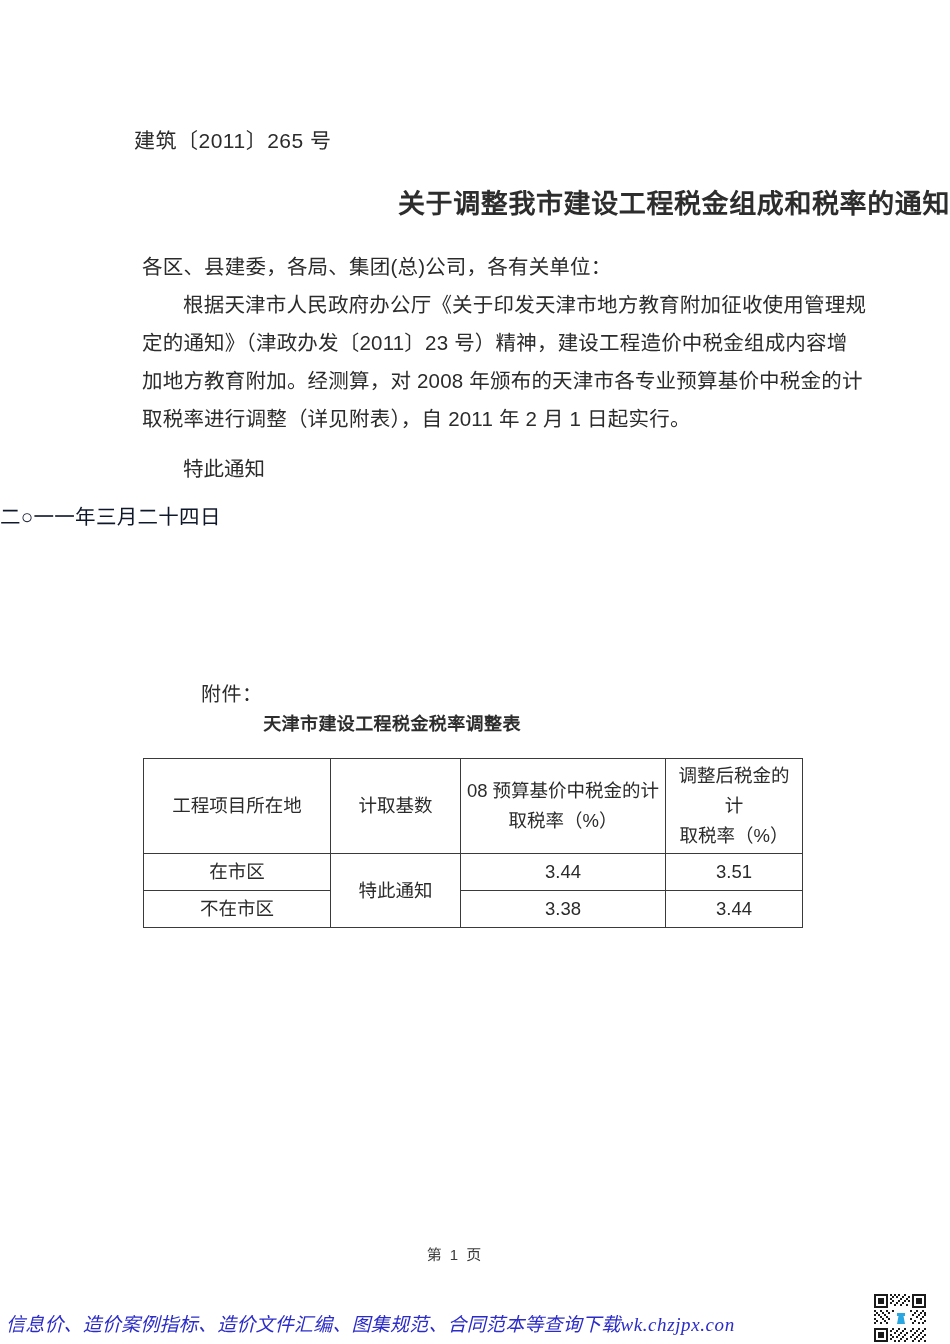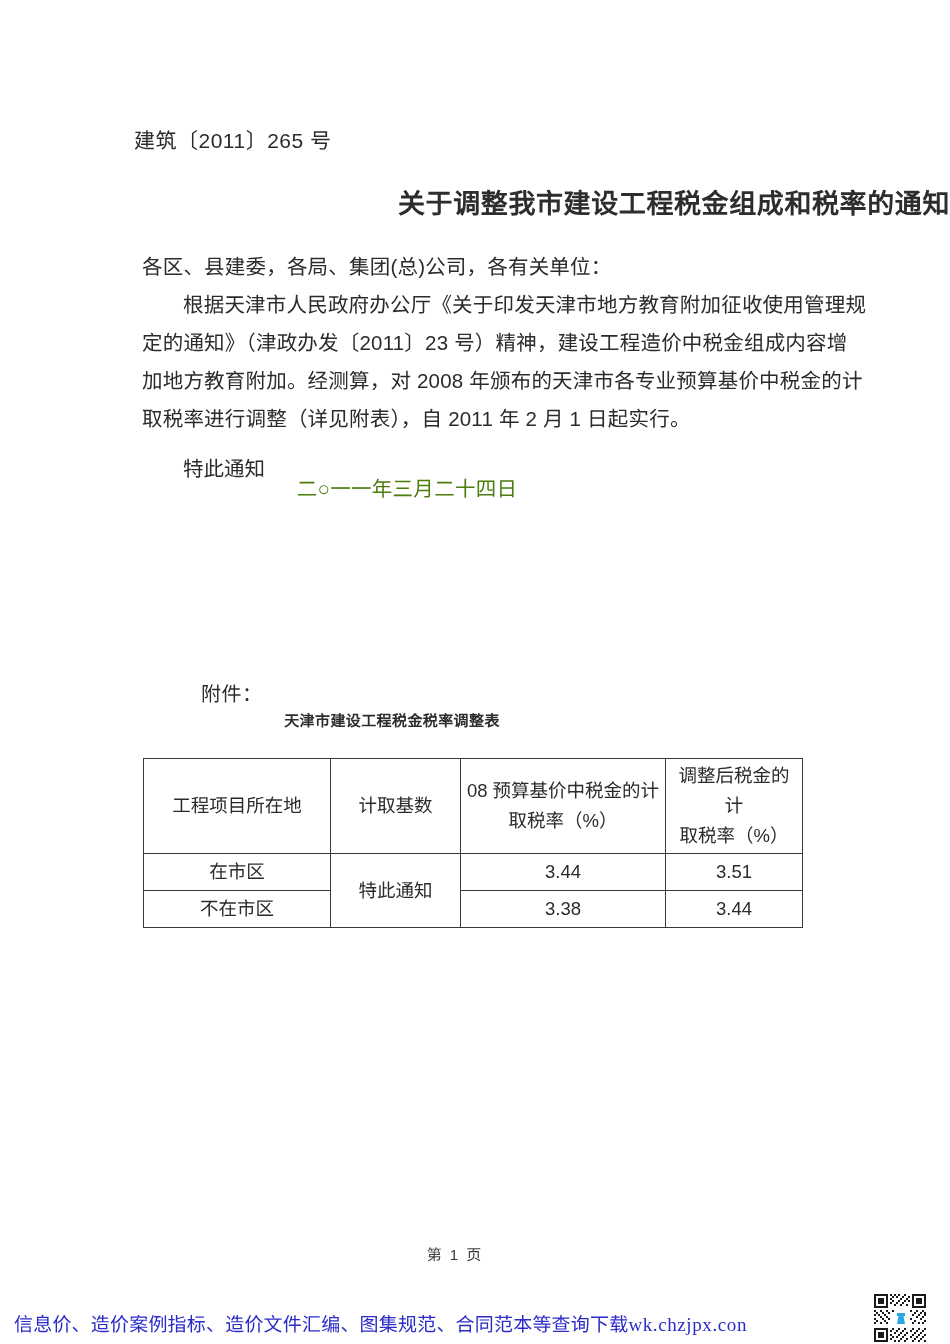--- a/index.html
+++ b/index.html
@@ -75,47 +75,47 @@
     color: #2b2b2b;
     text-indent: 41px;
     width: 300px;
     white-space: nowrap;
     margin-top: 22px;
   }
 
   .doc-date {
     position: absolute;
     left: 0;
-    top: 472px;
+    top: 500px;
     width: 814px;
-    text-align: center;
+    text-align: left;
     font-size: 20.5px;
     line-height: 34px;
-    color: #4d7c0f;
+    color: #0f172a;
     letter-spacing: 0.3px;
   }
 
   
   .attachment-label {
     position: absolute;
     left: 201px;
     top: 678px;
     font-size: 20px;
     font-weight: normal;
     color: #2d2d2d;
     letter-spacing: 0.5px;
     white-space: nowrap;
   }
   .table-title {
     position: absolute;
     left: 0;
     top: 709px;
     width: 784px;
     text-align: center;
-    font-size: 15px;
+    font-size: 18px;
     font-weight: bold;
     color: #2d2d2d;
     letter-spacing: 0.4px;
     white-space: nowrap;
   }
 
   
   .tax-table {
     position: absolute;
     left: 143px;
@@ -150,24 +150,25 @@
     width: 910px;
     text-align: center;
     font-size: 15px;
     color: #3a3a3a;
     letter-spacing: 2px;
   }
 
   
   .promo-bar {
     position: absolute;
-    left: 12px;
+    left: 4px;
     top: 1312px;
     width: 878px;
     height: 32px;
+    font-style: italic;
   }
   .promo-text {
     position: absolute;
     left: 2px;
     top: 0;
     font-family: "Liberation Serif", "DejaVu Serif", serif;
     font-size: 19px;
     line-height: 26px;
     color: #2b2bc9;
     white-space: nowrap;

